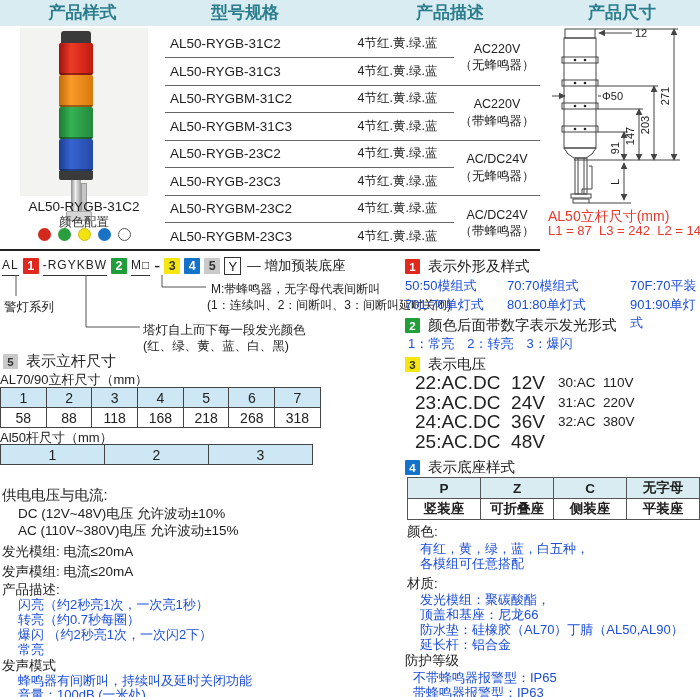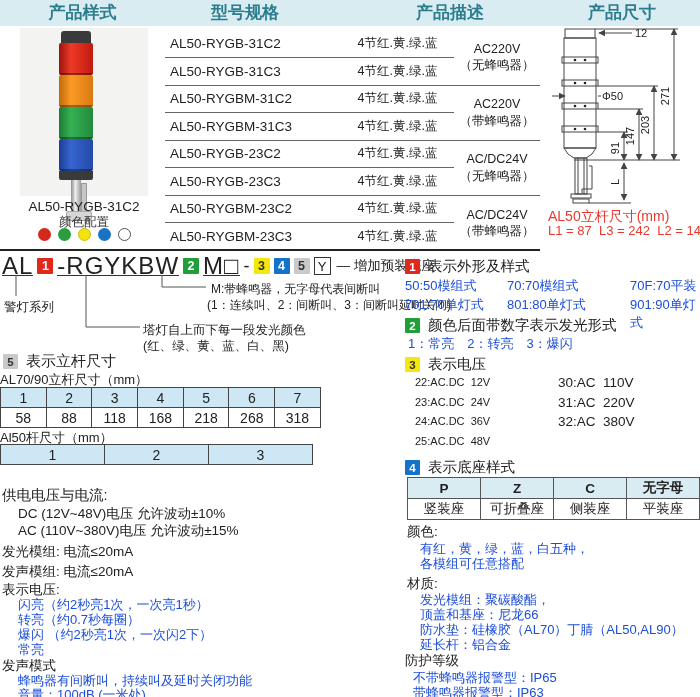--- a/index.html
+++ b/index.html
@@ -43,21 +43,21 @@
 
   .hrline{left:0;top:249px;width:540px;height:1.5px;background:#222;}
 
   
   .dimsvg{left:546px;top:26px;}
   .dimcap1{left:548px;top:208px;width:152px;font-size:14px;color:#e8392e;}
   .dimcap2{left:548px;top:223px;width:152px;font-size:13px;color:#e8392e;white-space:pre;}
 
   
   .formula{left:2px;top:256px;height:20px;display:flex;align-items:center;gap:4px;}
-  .fcode{font-size:24px;letter-spacing:1px;color:#222;border-bottom:1.5px solid #333;line-height:19px;text-align:right;}
+  .fcode{font-size:12px;letter-spacing:1px;color:#222;border-bottom:1.5px solid #333;line-height:19px;text-align:right;}
   .fdash{font-size:18px;color:#222;}
   .fbox{width:16px;height:16px;display:inline-flex;align-items:center;justify-content:center;
         font-size:12.5px;font-weight:bold;border-radius:1px;}
   .fb-red{background:#e0281c;color:#fff;}
   .fb-green{background:#1f9e3a;color:#fff;}
   .fb-yellow{background:#f5e60f;color:#333;}
   .fb-blue{background:#1472c8;color:#fff;}
   .fb-gray{background:#c9c9c9;color:#333;}
   .ybox{width:15px;height:16px;display:inline-flex;align-items:center;justify-content:center;
         font-size:13px;border:1px solid #333;background:#fff;color:#222;}
@@ -68,21 +68,21 @@
 
   
   .mk{width:15px;height:15px;display:inline-flex;align-items:center;justify-content:center;
       font-size:11.5px;font-weight:bold;border-radius:1px;flex:0 0 auto;}
   .sect{display:flex;align-items:center;gap:8px;font-size:14.5px;color:#222;}
   .item13{font-size:13px;color:#1d4ed8;}
   .pre{white-space:pre;}
 
   
   .btab table{border-collapse:collapse;}
-  .btab td{border:1px solid #555;width:71px;height:17px;text-align:center;font-size:13.5px;}
+  .btab td{border:1px solid #555;width:71px;height:17px;text-align:center;font-size:13.5px;font-weight:bold;}
   .btab tr.bh td{background:#d8ecf2;font-weight:bold;}
 
   
   .ptab table{border-collapse:collapse;}
   .ptab td{border:1px solid #444;height:17px;text-align:center;font-size:14px;}
   .ptab tr.ph td{background:#cde8f4;}
   .t7 td{width:42.7px;}
   .t3 td{width:101px;}
   .ttitle{width:306px;text-align:left;font-size:13px;color:#222;}
 
@@ -277,21 +277,21 @@
   <div class="abs sect" style="left:405px;top:316px;">
     <span class="mk fb-green">2</span>
     <span>颜色后面带数字表示发光形式</span>
   </div>
   <div class="abs item13" style="left:408px;top:335px;">1：常亮　2：转亮　3：爆闪</div>
 
   <div class="abs sect" style="left:405px;top:355px;">
     <span class="mk fb-yellow">3</span>
     <span>表示电压</span>
   </div>
-  <div class="abs" style="left:415px;top:373px;line-height:19.5px;font-size:11px;">
+  <div class="abs" style="left:415px;top:373px;line-height:19.5px;font-size:19px;">
     <div class="pre">22:AC.DC  12V</div>
     <div class="pre">23:AC.DC  24V</div>
     <div class="pre">24:AC.DC  36V</div>
     <div class="pre">25:AC.DC  48V</div>
   </div>
   <div class="abs" style="left:558px;top:373px;line-height:19.5px;font-size:13.5px;">
     <div class="pre">30:AC  110V</div>
     <div class="pre">31:AC  220V</div>
     <div class="pre">32:AC  380V</div>
   </div>
@@ -371,21 +371,21 @@
     </tbody>
       </table>
   </div>
 
   <div class="abs blocktitle" style="left:2px;top:486px;">供电电压与电流:</div>
   <div class="abs bline" style="left:18px;top:505px;">DC (12V~48V)电压 允许波动±10%</div>
   <div class="abs bline" style="left:18px;top:522px;">AC (110V~380V)电压 允许波动±15%</div>
   <div class="abs bline" style="left:2px;top:543px;">发光模组: 电流≤20mA</div>
   <div class="abs bline" style="left:2px;top:563px;">发声模组: 电流≤20mA</div>
 
-  <div class="abs bline" style="left:2px;top:581px;">表示电压:</div>
+  <div class="abs bline" style="left:2px;top:581px;">产品描述:</div>
   <div class="abs item13" style="left:18px;top:596px;">闪亮（约2秒亮1次，一次亮1秒）</div>
   <div class="abs item13" style="left:18px;top:611px;">转亮（约0.7秒每圈）</div>
   <div class="abs item13" style="left:18px;top:626px;">爆闪 （约2秒亮1次，一次闪2下）</div>
   <div class="abs item13" style="left:18px;top:641px;">常亮</div>
 
   <div class="abs bline" style="left:2px;top:657px;">发声模式</div>
   <div class="abs item13" style="left:18px;top:672px;">蜂鸣器有间断叫，持续叫及延时关闭功能</div>
   <div class="abs item13" style="left:18px;top:686px;">音量：100dB (一米处)</div>
 
 </div>

